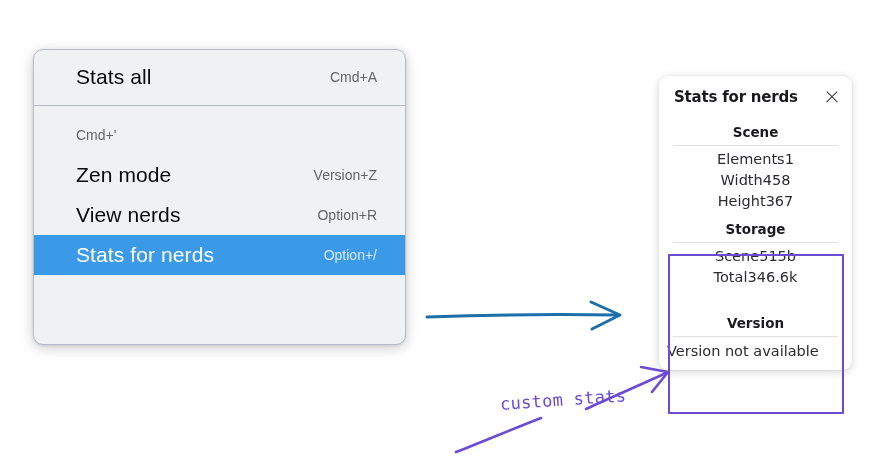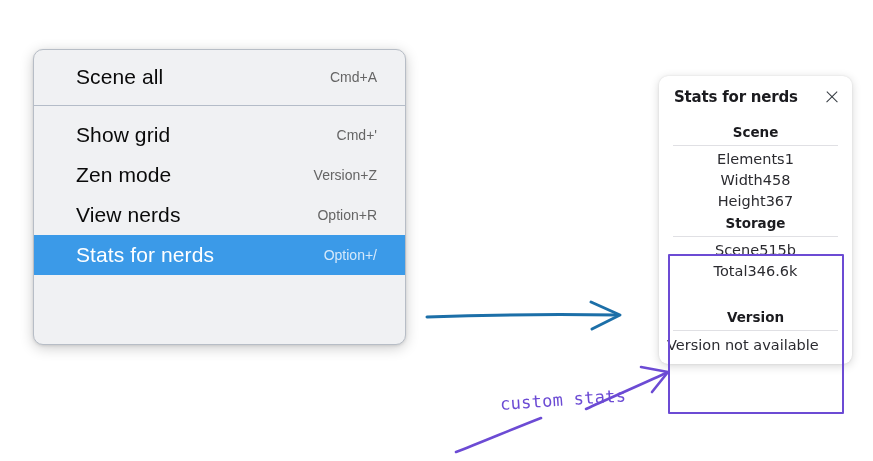--- a/index.html
+++ b/index.html
@@ -191,30 +191,29 @@
 </style>
 </head>
 <body>
 
 <div id="canvas">
 
   <div id="context-menu">
 
     <div class="menu-group group-top">
       <div class="menu-item">
-        <span class="label">Scene all</span>
+        <span class="label">Stats all</span>
         <span class="shortcut">Cmd+A</span>
       </div>
     </div>
 
     <div class="menu-divider"></div>
 
     <div class="menu-group group-bottom">
       <div class="menu-item">
-        <span class="label">Show grid</span>
         <span class="shortcut">Cmd+'</span>
       </div>
       <div class="menu-item">
         <span class="label">Zen mode</span>
         <span class="shortcut">Version+Z</span>
       </div>
       <div class="menu-item">
         <span class="label">View nerds</span>
         <span class="shortcut">Option+R</span>
       </div>
@@ -241,21 +240,21 @@
     </div>
     <div class="stat-row">
       <span class="k">Width</span>
       <span class="v">458</span>
     </div>
     <div class="stat-row">
       <span class="k">Height</span>
       <span class="v">367</span>
     </div>
 
-    <div class="section-head" style="">Storage</div>
+    <div class="section-head" style="margin-top:6px;">Storage</div>
     <div class="section-rule"></div>
     <div class="stat-row">
       <span class="k">Scene</span>
       <span class="v">515b</span>
     </div>
     <div class="stat-row">
       <span class="k">Total</span>
       <span class="v">346.6k</span>
     </div>
 

